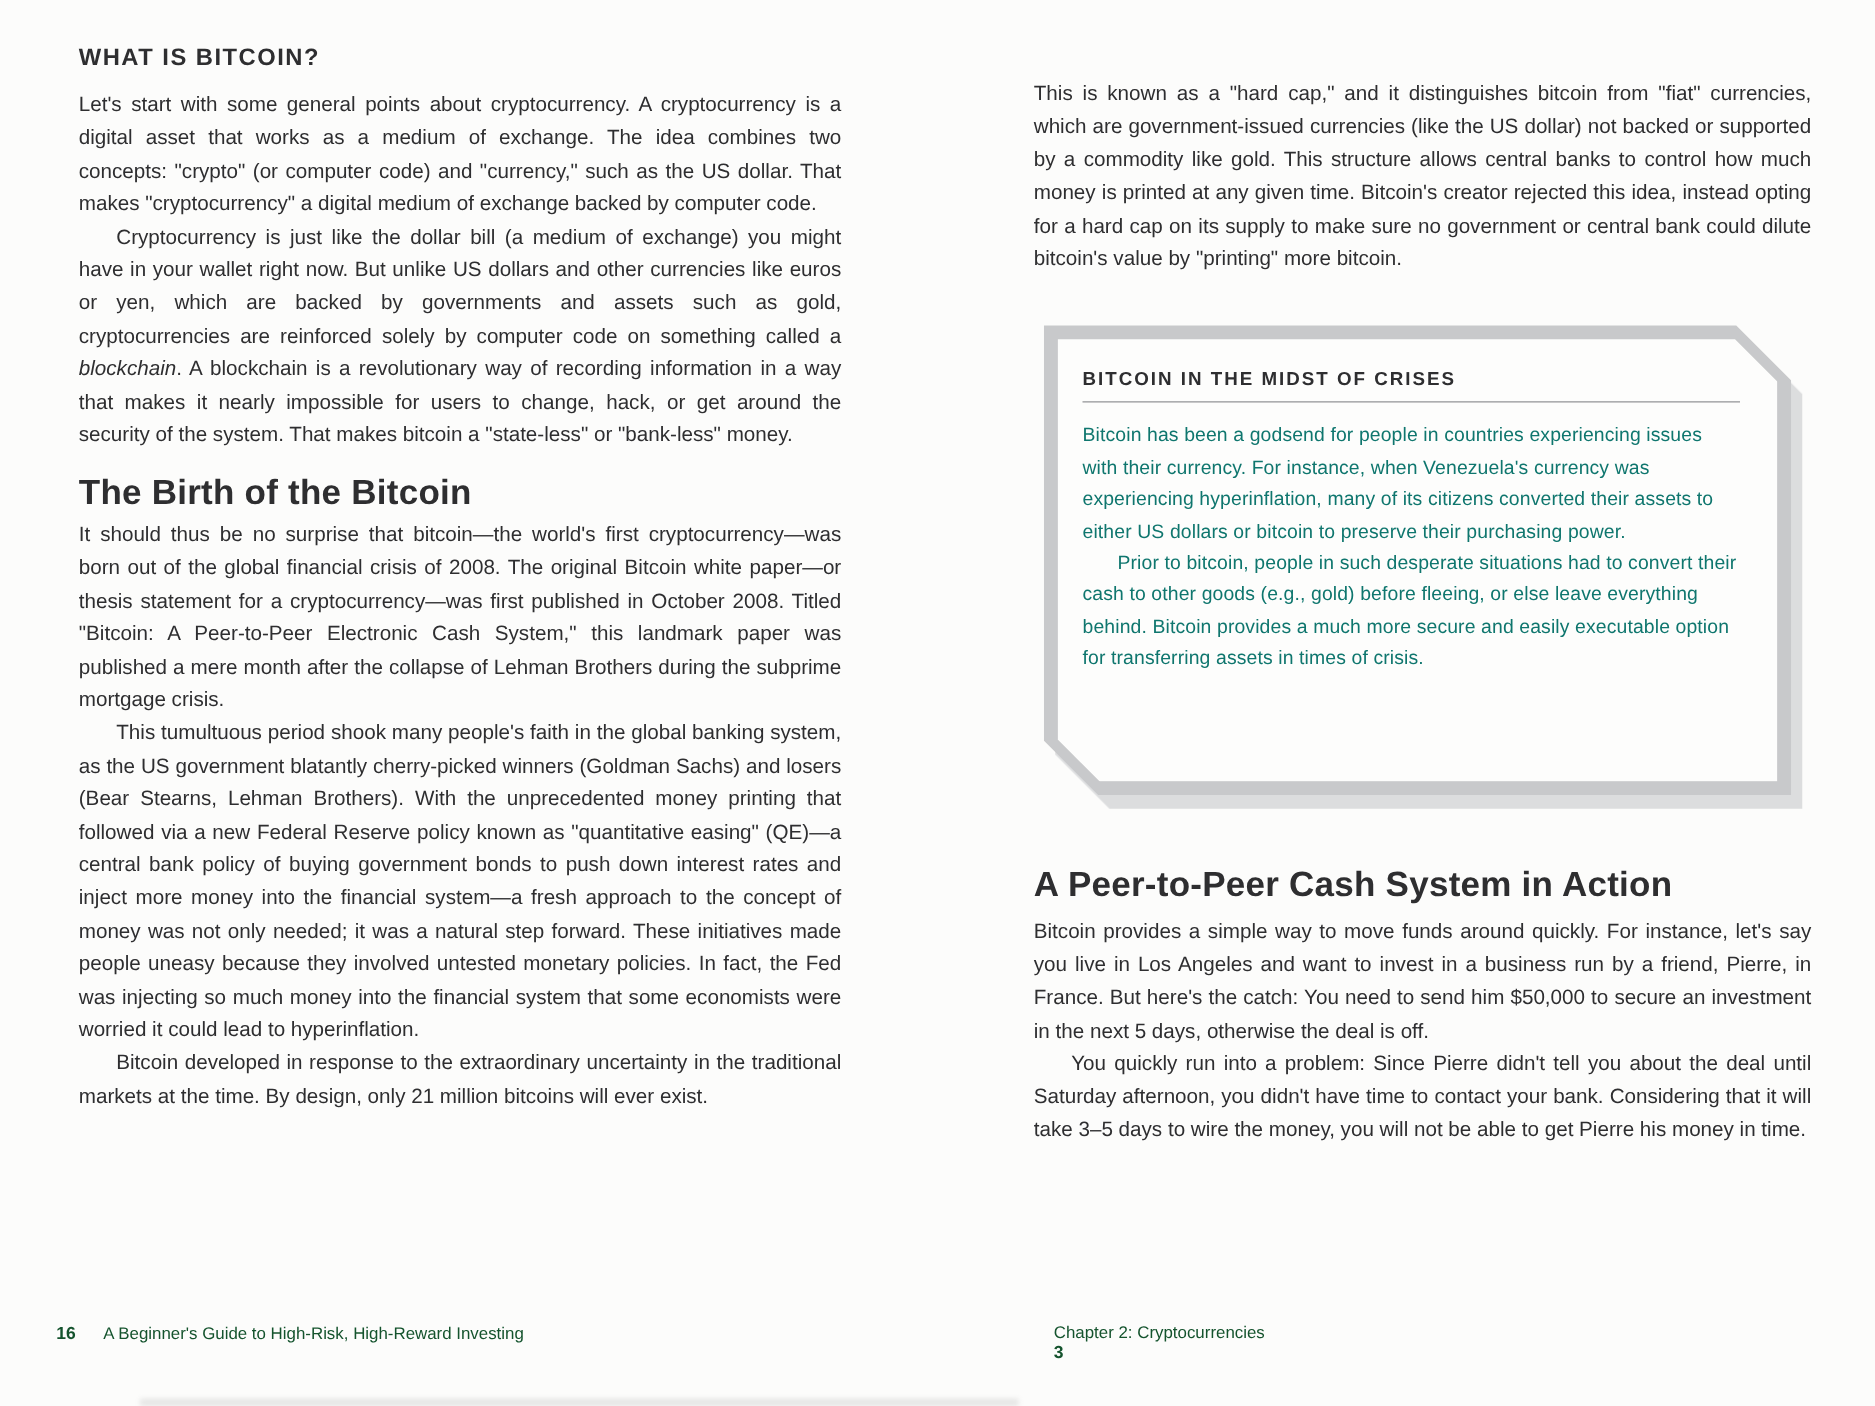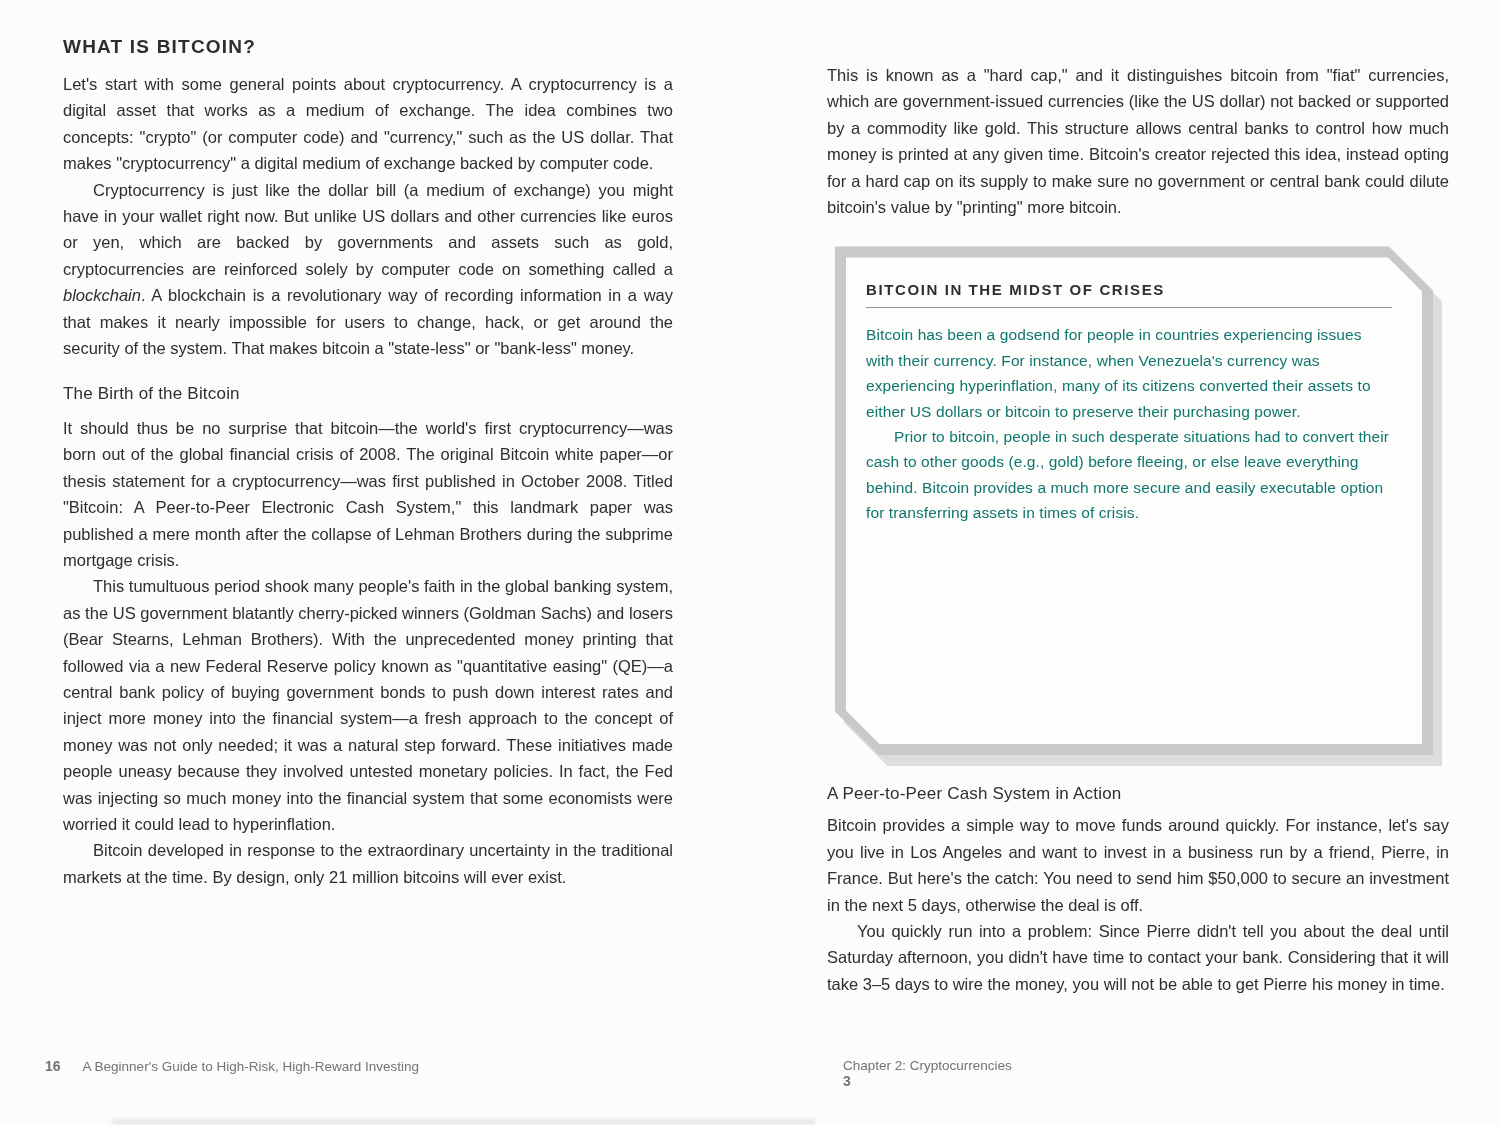--- a/index.html
+++ b/index.html
@@ -27,36 +27,36 @@
   .banner span{
     color:var(--banner-fg);font-size:21px;font-weight:bold;
     letter-spacing:8px;text-indent:8px;
   }
   .section-heading{
     margin-top:36px;margin-bottom:13px;
     font-size:19px;font-weight:bold;letter-spacing:1.2px;
   }
   .sub-heading{
     margin-top:20px;margin-bottom:7px;
-    font-size:17px;font-weight:normal;letter-spacing:0.2px;
+    font-size:28px;font-weight:bold;letter-spacing:0.2px;
   }
   .body-text{
     font-size:16.5px;line-height:26.4px;
     text-align:justify;
   }
   .body-text p{margin:0;}
   .indent{text-indent:30px;}
   .ital{font-style:italic;}
 
   #right-page .top-para{margin-top:62px;}
 
   
   .callout{
-    margin-top:26px;margin-left:8px;
-    width:598px;height:509px;position:relative;
+    margin-top:40px;margin-left:8px;
+    width:598px;height:376px;position:relative;
     filter:drop-shadow(9px 11px 0 var(--callout-shadow));
   }
   .callout-frame{
     position:absolute;inset:0;background:var(--callout-frame);
     clip-path:polygon(0 0,calc(100% - 44px) 0,100% 44px,100% 100%,44px 100%,0 calc(100% - 44px));
   }
   .callout-inner{
     position:absolute;inset:11px;background:#fdfdfc;
     clip-path:polygon(0 0,calc(100% - 34px) 0,100% 34px,100% 100%,34px 100%,0 calc(100% - 34px));
     padding:24px 30px 0 20px;
@@ -65,25 +65,25 @@
     font-size:15px;font-weight:bold;letter-spacing:1.6px;
     padding-bottom:9px;border-bottom:1.5px solid var(--callout-rule);
     margin-bottom:14px;
   }
   .callout-body{
     font-size:15.5px;line-height:25.4px;text-align:left;
     letter-spacing:0.1px;color:#0f766e;
   }
   .callout-body .indent{text-indent:28px;}
 
-  #right-page .action-heading{margin-top:29px;margin-bottom:8px;}
+  #right-page .action-heading{margin-top:56px;margin-bottom:8px;}
 
   .footer{
     position:absolute;top:1058px;width:100%;
-    font-size:13.5px;color:#737373;
+    font-size:13.5px;color:#14532d;
     display:flex;align-items:baseline;
   }
   #left-page .footer{left:-18px;}
   .footer .pagenum{font-weight:bold;font-size:14px;}
   #left-page .footer .pagenum{margin-right:22px;}
   #right-page .footer{justify-content:flex-start;right:0;flex-direction:column;}
   #right-page .footer .pagenum{margin-left:16px;}
 
   .scan-artifact{
     position:absolute;left:112px;bottom:0;width:703px;height:6px;

